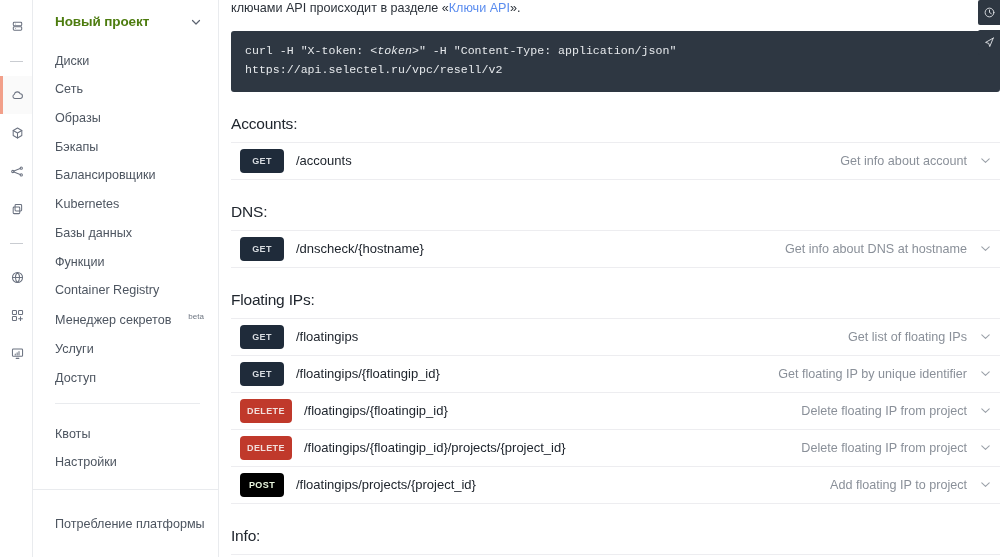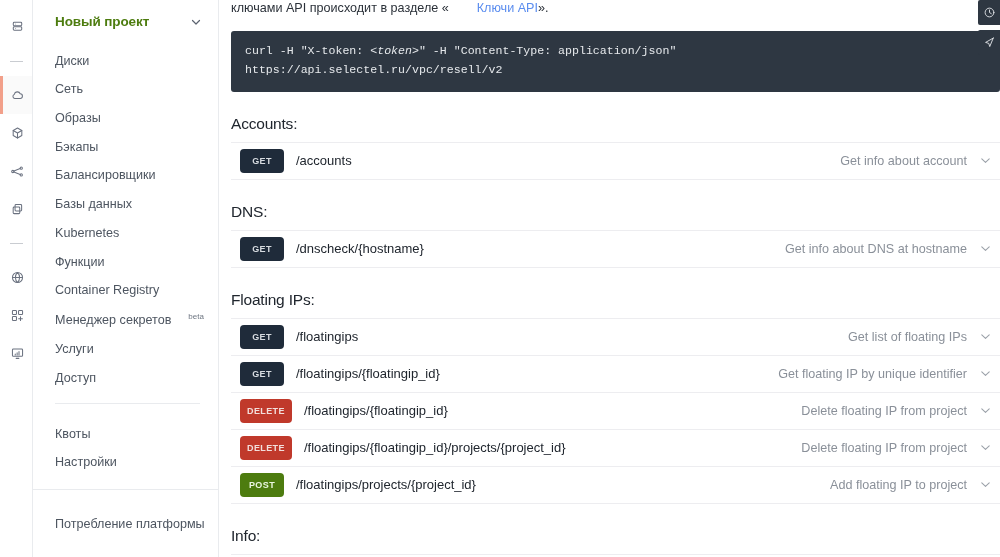--- a/index.html
+++ b/index.html
@@ -63,21 +63,21 @@
     background: #ffffff;
     overflow: hidden;
     padding: 0 0 0 0;
     position: relative;
   }
   .main-inner { padding: 0 0 0 12px; }
   .intro-text {
     font-size: 12.6px; color: #2b3139; line-height: 1.45;
     padding: 0 24px 0 0; margin-top: -1px;
   }
-  .intro-text a { color: #5b8def; text-decoration: none; margin-left: 28px; }
+  .intro-text a { color: #5b8def; text-decoration: none; }
   .code-block {
     background: #2e3742; border-radius: 3px;
     margin: 14px 0 0 0; padding: 11px 14px 12px 14px;
     font-family: "Liberation Mono", monospace;
     font-size: 11.6px; color: #e6e9ec; line-height: 1.62;
     white-space: pre;
   }
   .code-block em { font-style: italic; }
 
   .group-title {
@@ -95,21 +95,21 @@
   .badge {
     flex: 0 0 auto;
     min-width: 44px; height: 24px;
     border-radius: 4px;
     display: flex; align-items: center; justify-content: center;
     font-size: 9px; font-weight: bold; letter-spacing: 0.4px;
     color: #fff; padding: 0 7px;
   }
   .badge.get { background: #1f2b3a; color: #d7dbe0; }
   .badge.delete { background: #c0392b; color: #f2dedb; }
-  .badge.post { background: #4d7c0f; color: #eaf7e0; }
+  .badge.post { background: #000000; color: #eaf7e0; }
   .ep-path {
     margin-left: 12px; font-size: 13px; color: #20262e;
     white-space: nowrap; overflow: hidden;
   }
   .ep-desc {
     margin-left: auto; font-size: 12.6px; color: #8a9099;
     white-space: nowrap; padding-right: 12px;
   }
   .ep-chev { flex: 0 0 auto; color: #9aa0a8; display: flex; padding-right: 6px; }
 
@@ -202,22 +202,22 @@
             <path d="M2.5 4.5L6 8l3.5-3.5" stroke="currentColor" stroke-width="1.2" stroke-linecap="round" stroke-linejoin="round"></path>
           </svg>
       </span>
     </div>
     <div class="nav-section" id="nav-main">
         <a href="#" class="nav-item"><span>Диски</span></a>
         <a href="#" class="nav-item"><span>Сеть</span></a>
         <a href="#" class="nav-item"><span>Образы</span></a>
         <a href="#" class="nav-item"><span>Бэкапы</span></a>
         <a href="#" class="nav-item"><span>Балансировщики</span></a>
+        <a href="#" class="nav-item"><span>Kubernetes</span></a>
         <a href="#" class="nav-item"><span>Базы данных</span></a>
-        <a href="#" class="nav-item"><span>Kubernetes</span></a>
         <a href="#" class="nav-item"><span>Функции</span></a>
         <a href="#" class="nav-item"><span>Container Registry</span></a>
         <a href="#" class="nav-item"><span>Менеджер секретов</span><sup class="beta">beta</sup></a>
         <a href="#" class="nav-item"><span>Услуги</span></a>
         <a href="#" class="nav-item"><span>Доступ</span></a>
       </div>
     <div class="divider-short"></div>
     <div class="nav-section" id="nav-settings">
         <a href="#" class="nav-item"><span>Квоты</span></a>
         <a href="#" class="nav-item"><span>Настройки</span></a>

